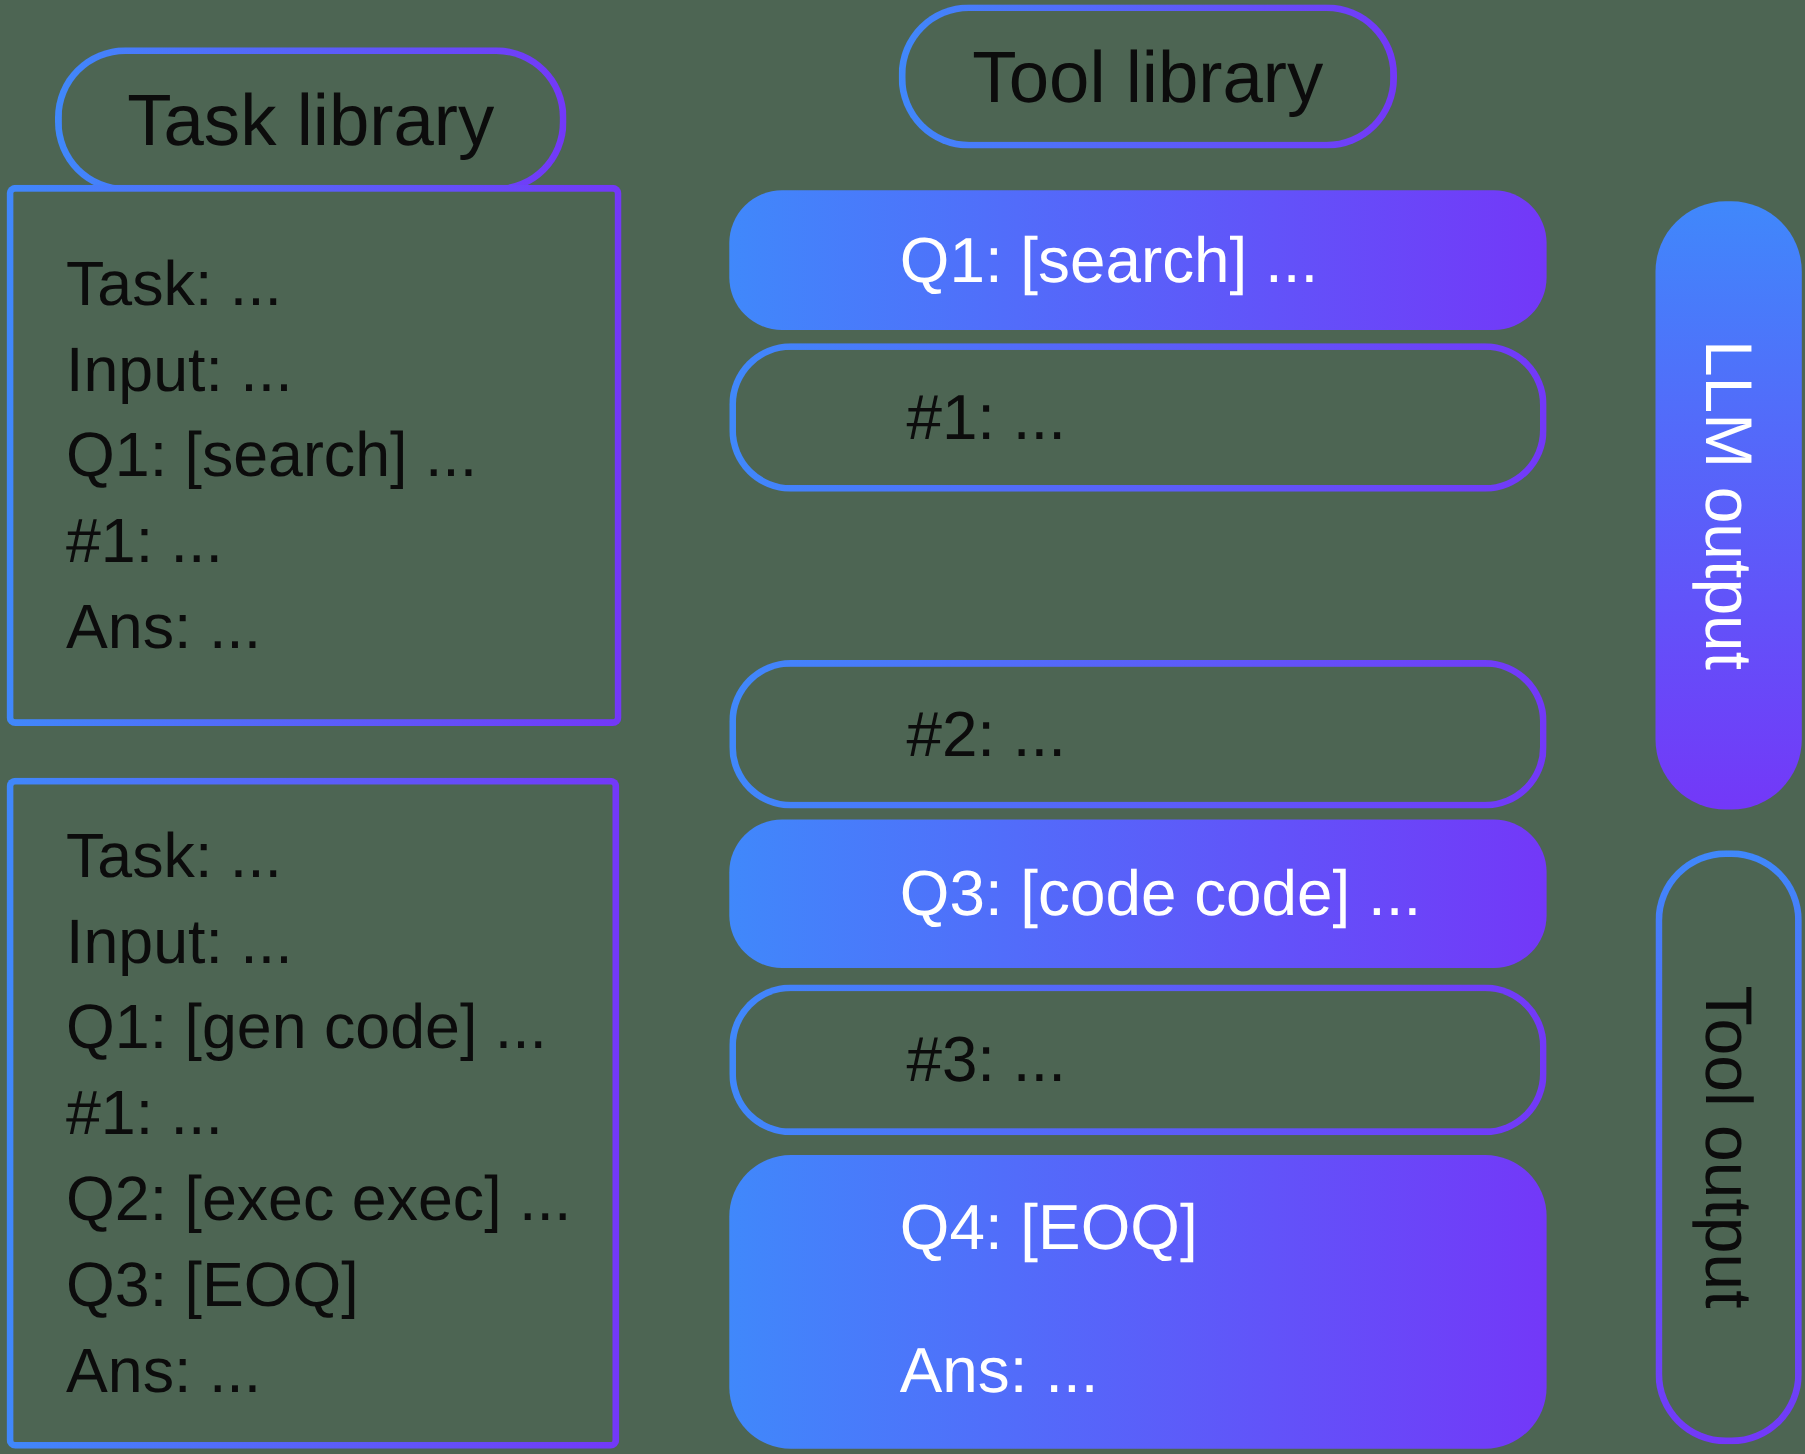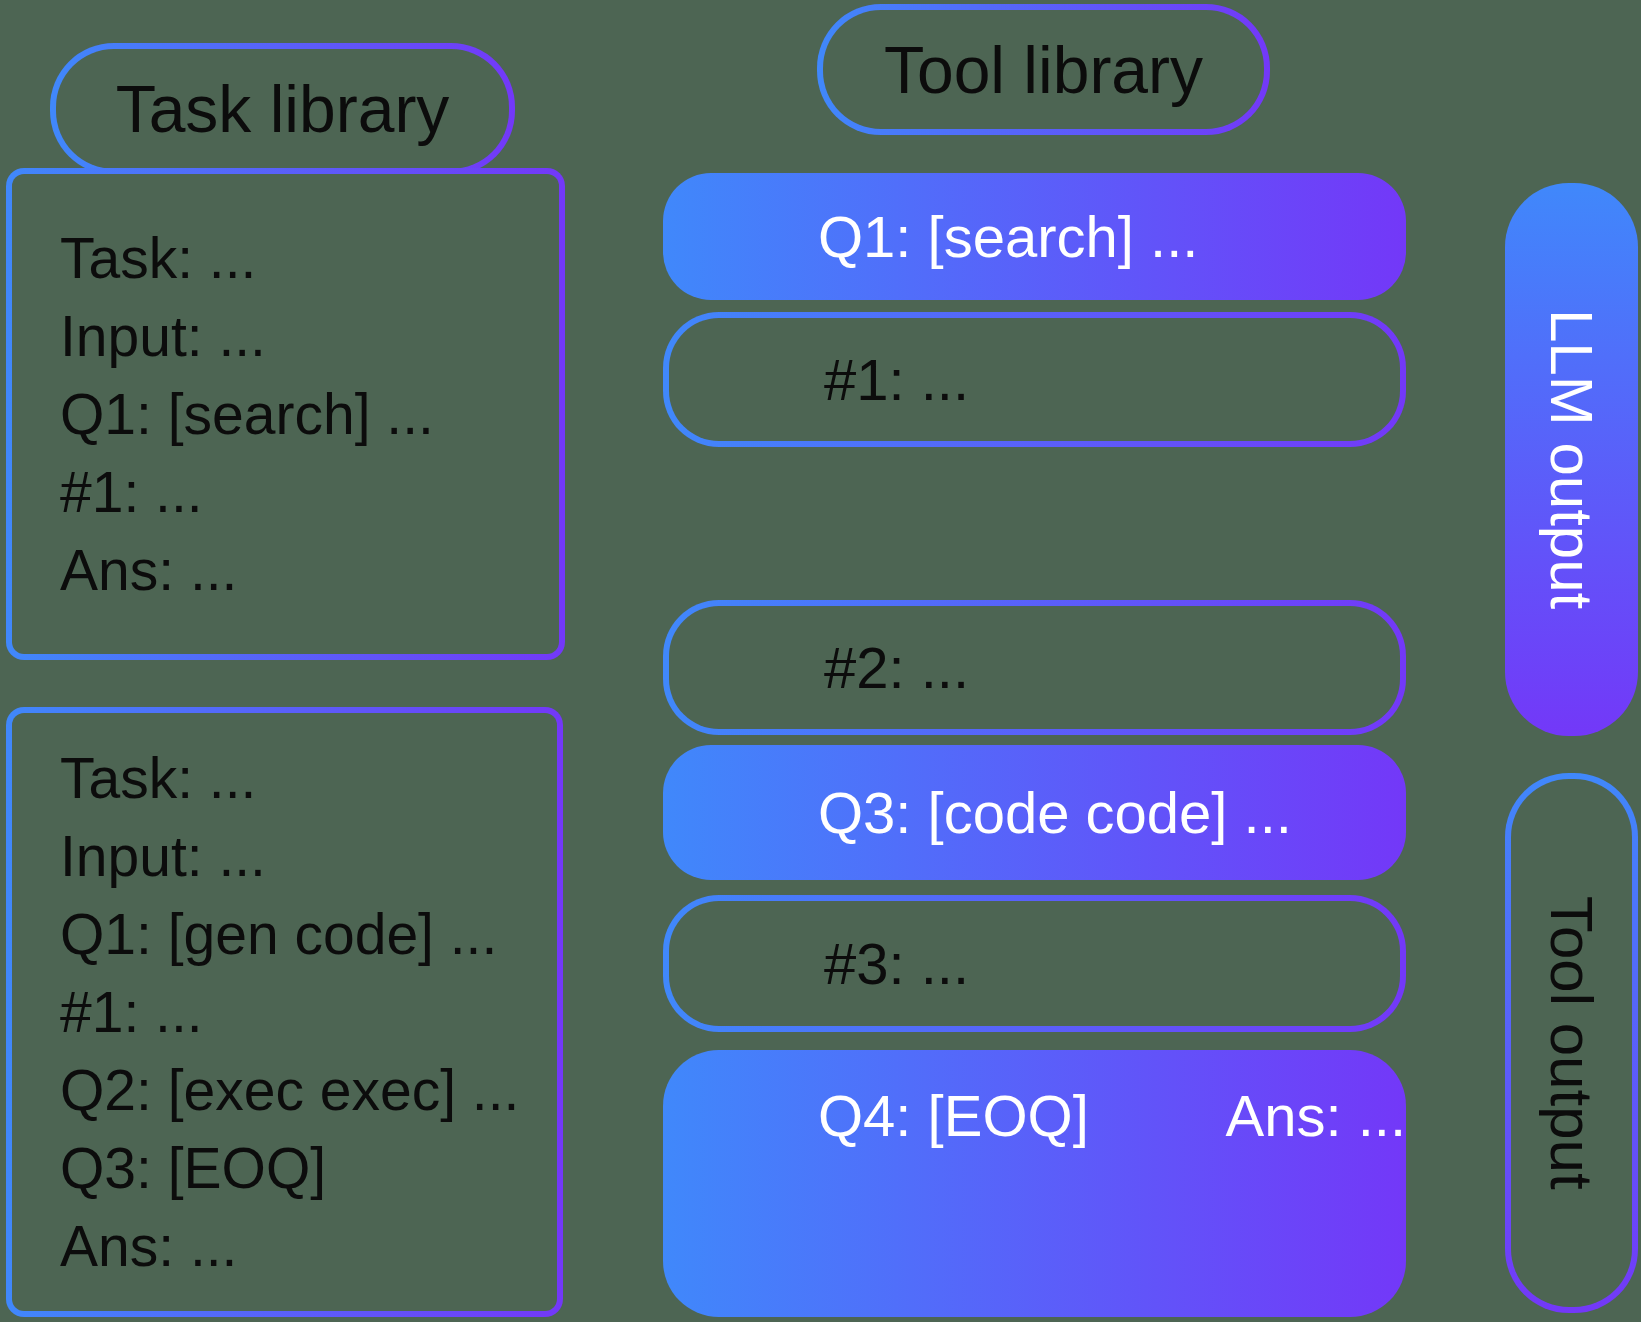--- a/index.html
+++ b/index.html
@@ -41,37 +41,37 @@
 
   
   .lib-header{
     border-radius:64px;
     display:flex;align-items:center;justify-content:center;
     font-size:66px;color:var(--ink);
   }
 
   
   .task-card{
-    border-radius:18px;
+    border-radius:8px;
     display:flex;flex-direction:column;justify-content:center;
     padding-left:48px;
     font-size:57px;line-height:78px;color:var(--ink);
   }
   .task-card .line{white-space:pre;}
 
   
   .step-row{
     display:flex;align-items:center;
     padding-left:155px;
     font-size:58px;
   }
   .step-row.filled{border-radius:48px;}
   .step-row.outlined{border-radius:56px;color:var(--ink);}
   .step-tall{
-    display:flex;flex-direction:row;justify-content:space-between;
+    display:flex;flex-direction:column;justify-content:space-between;
     padding:32px 0 38px 155px;
     font-size:58px;
     border-radius:56px;
   }
 
   
   .vbadge{
     border-radius:64px;
     display:flex;align-items:center;justify-content:center;
   }

